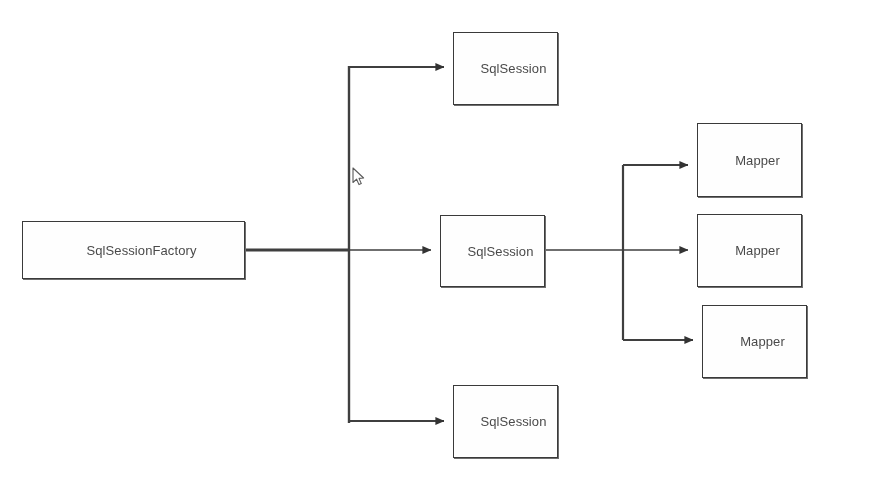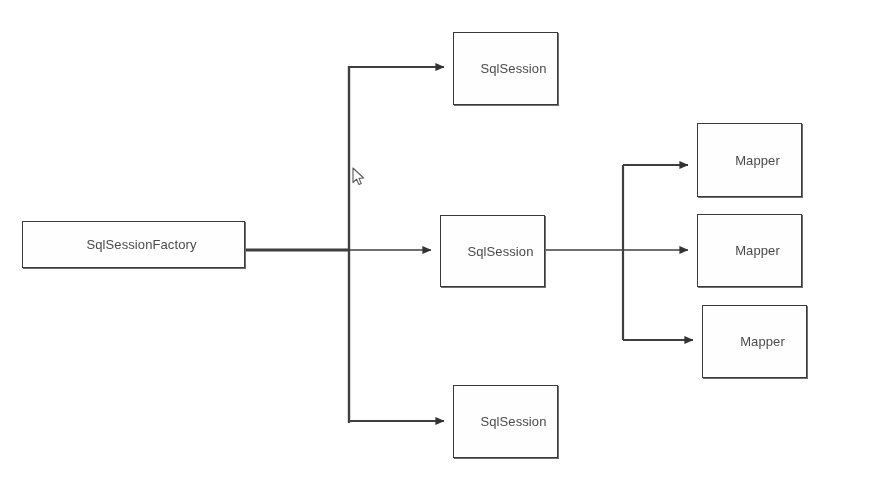--- a/index.html
+++ b/index.html
@@ -91,21 +91,21 @@
 
     <g>
       <path d="M 623 250 L 688 250" stroke="#3f3f3f" stroke-width="1.6" fill="none" marker-end="url(#arrowhead-thin)"></path>
     </g>
 
     <g>
       <path d="M 623 340 L 693 340" stroke="#3f3f3f" stroke-width="2.2" fill="none" marker-end="url(#arrowhead)"></path>
     </g>
   </svg>
 
-  <div class="node-box" id="node-factory" style="left:22px; top:221px; width:223px; height:47px;">
+  <div class="node-box" id="node-factory" style="left:22px; top:221px; width:223px; height:58px;">
     <span class="node-label">SqlSessionFactory</span>
   </div>
 
   <div class="node-box" id="node-session-top" style="left:453px; top:32px; width:105px; height:73px;">
     <span class="node-label">SqlSession</span>
   </div>
 
   <div class="node-box" id="node-session-mid" style="left:440px; top:215px; width:105px; height:72px;">
     <span class="node-label">SqlSession</span>
   </div>

